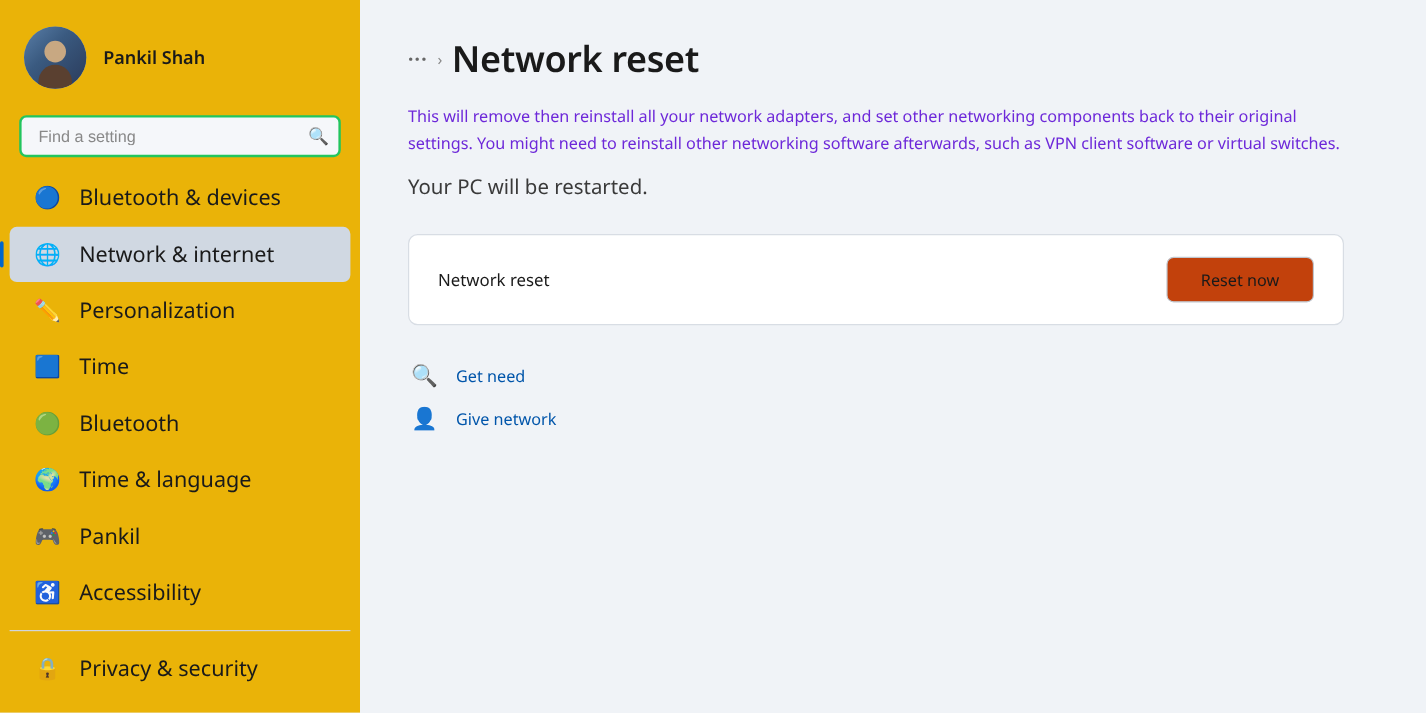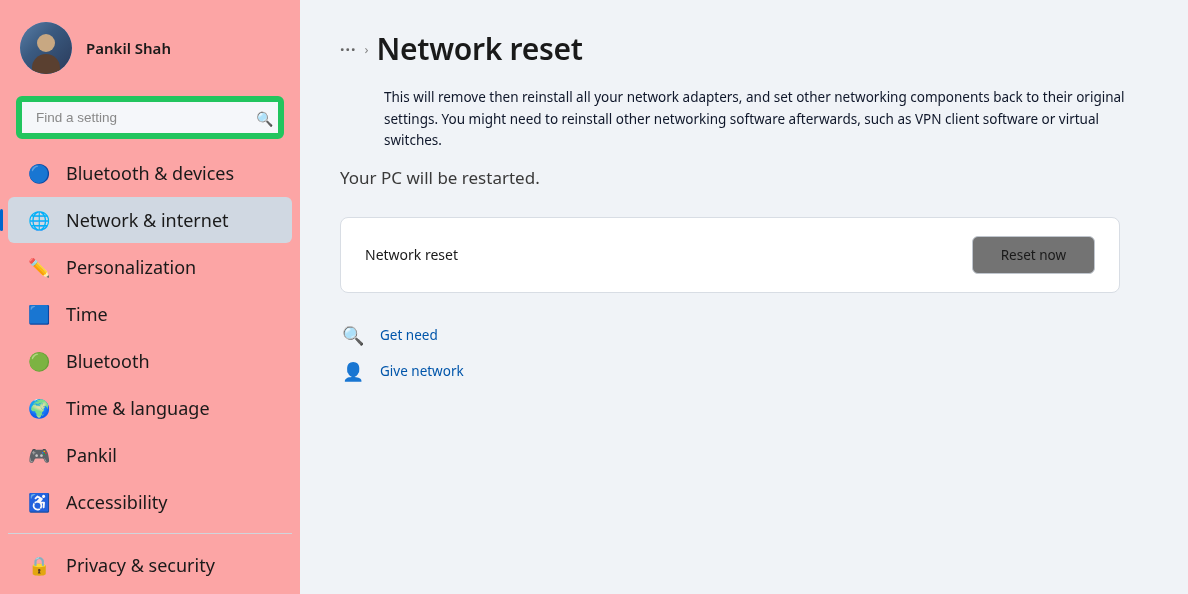--- a/index.html
+++ b/index.html
@@ -9,21 +9,21 @@
       width: 1188px;
       height: 594px;
       display: flex;
       overflow: hidden;
     }
 
     
     .sidebar {
       width: 300px;
       min-width: 300px;
-      background: #fca5a5;
+      background: #eab308;
       height: 594px;
       display: flex;
       flex-direction: column;
       padding: 0;
       overflow: hidden;
     }
 
     .user-profile {
       display: flex;
       align-items: center;
@@ -86,21 +86,21 @@
 
     .search-box {
       margin: 4px 16px 10px 16px;
       position: relative;
     }
 
     .search-input {
       width: 100%;
       padding: 8px 36px 8px 14px;
       border-radius: 6px;
-      border: 6px solid #22c55e;
+      border: 2px solid #22c55e;
       background: #f5f7fa;
       font-size: 13.5px;
       color: #444;
       outline: none;
     }
 
     .search-input::placeholder {
       color: #888;
     }
 
@@ -195,25 +195,24 @@
 
     .page-title {
       font-size: 30px;
       font-weight: 600;
       color: #1a1a1a;
       letter-spacing: -0.3px;
     }
 
     .description {
       font-size: 13.5px;
-      color: #0f172a;
+      color: #6d28d9;
       line-height: 1.6;
       max-width: 780px;
       margin-bottom: 14px;
-      margin-left: 44px;
     }
 
     .restart-notice {
       font-size: 17px;
       color: #3a3a3a;
       margin-bottom: 28px;
     }
 
     .reset-card {
       background: #ffffff;
@@ -228,21 +227,21 @@
     }
 
     .reset-card-label {
       font-size: 14px;
       color: #1a1a1a;
       font-weight: 400;
     }
 
     .reset-now-btn {
       padding: 9px 28px;
-      background: #737373;
+      background: #c2410c;
       border: 1px solid #c0c6ce;
       border-radius: 6px;
       font-size: 13.5px;
       color: #1a1a1a;
       cursor: pointer;
       font-family: inherit;
     }
 
     .help-links {
       display: flex;

